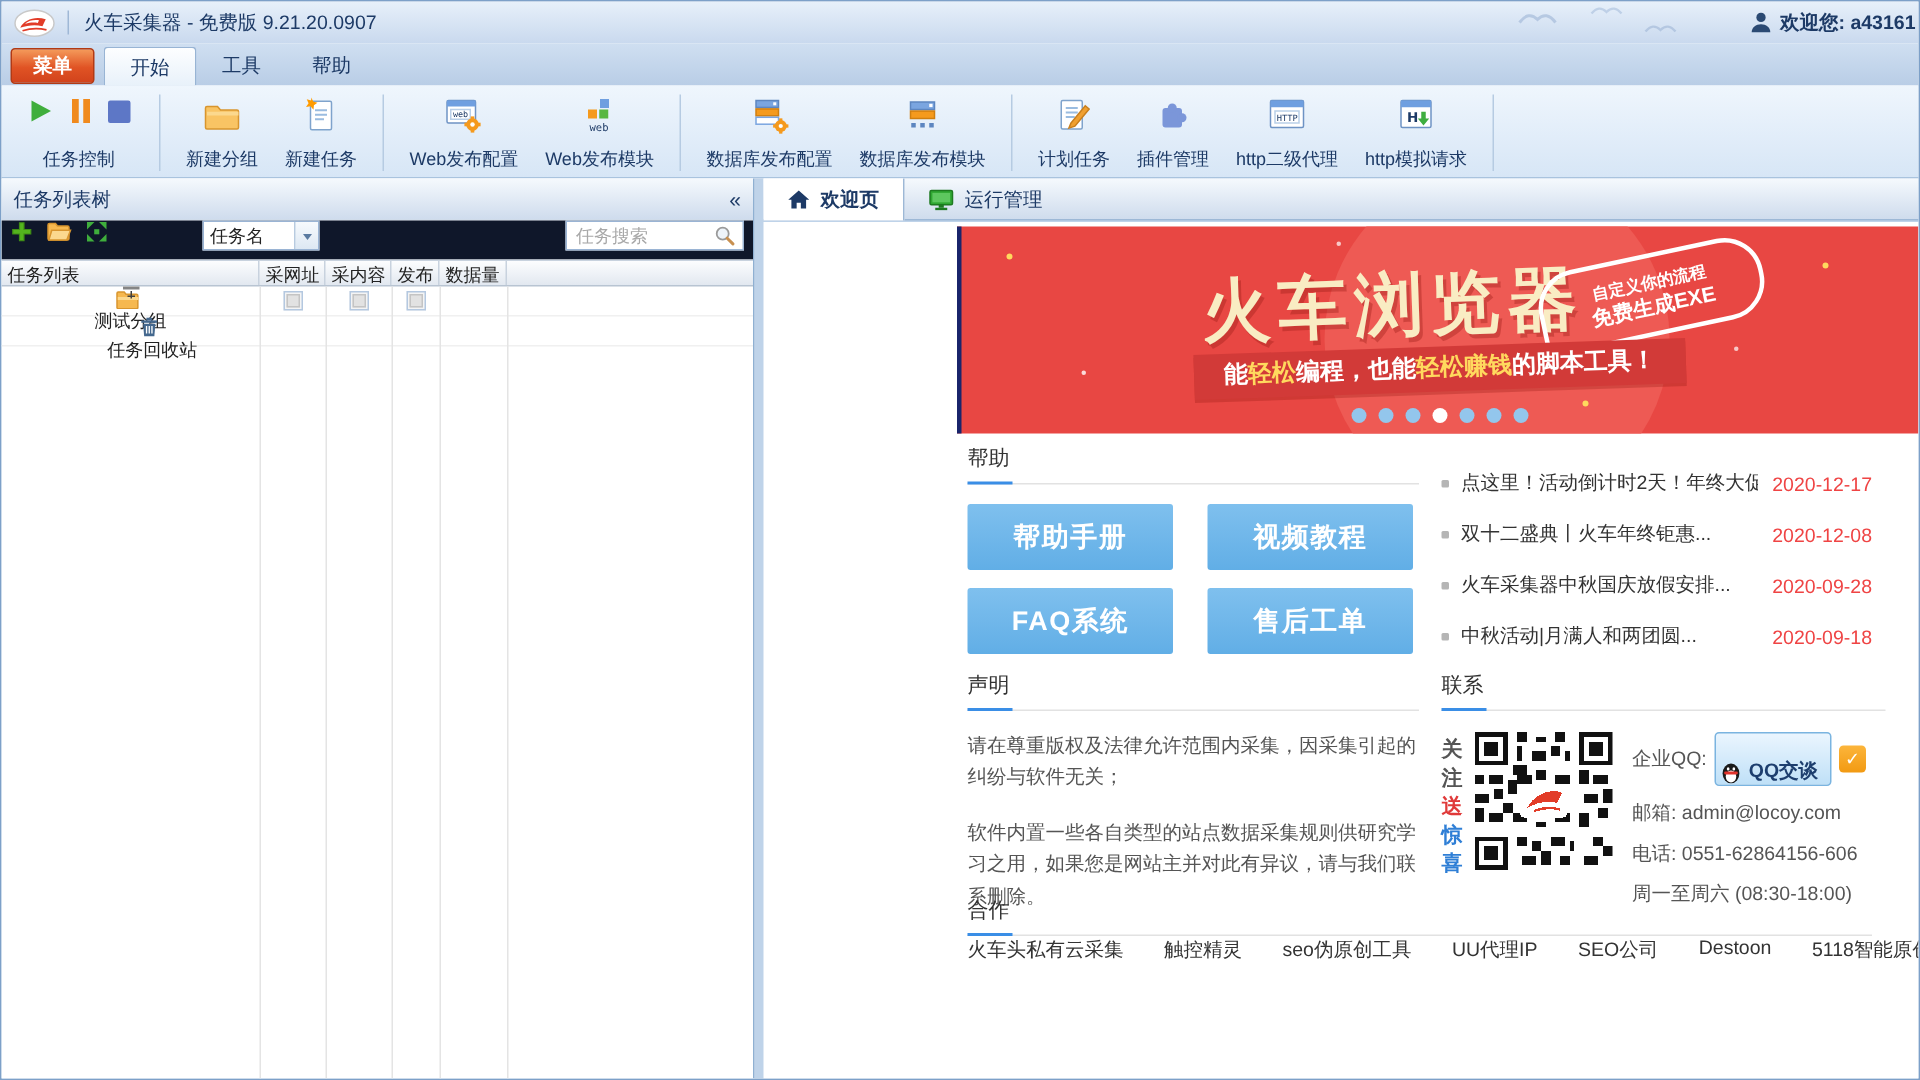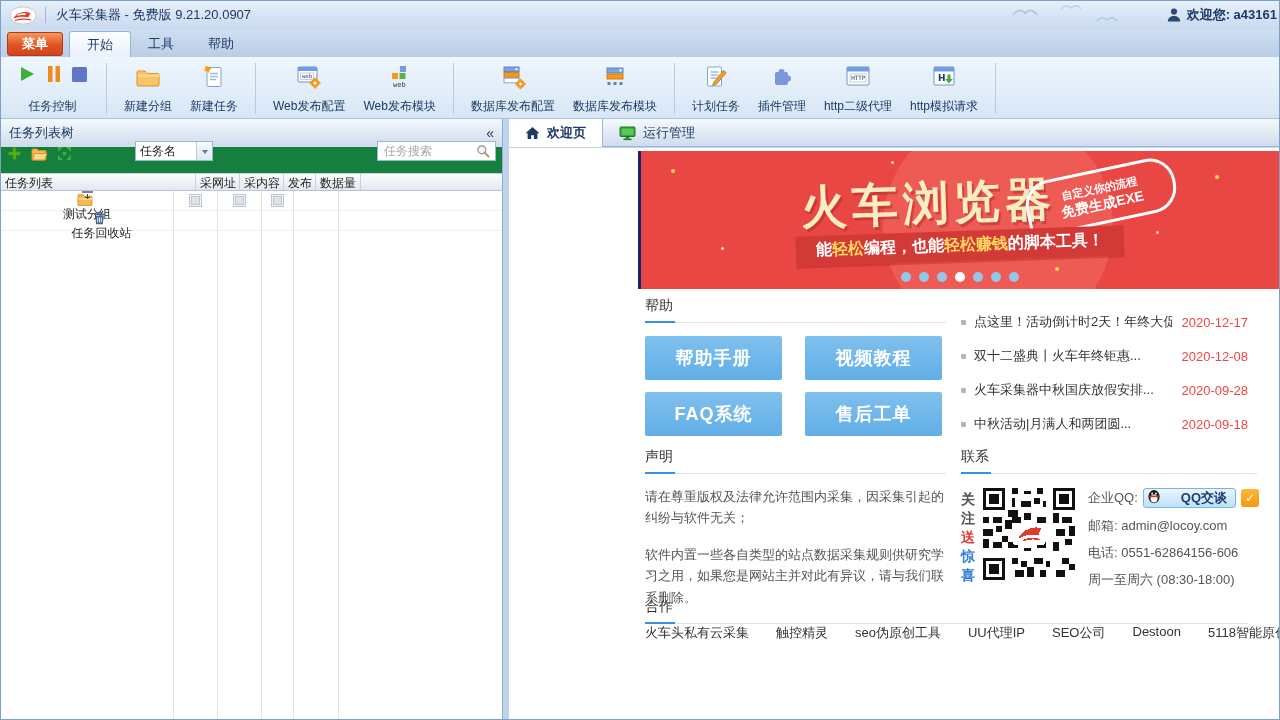--- a/index.html
+++ b/index.html
@@ -40,21 +40,21 @@
 
   
   .main { position:absolute; left:0; top:118px; right:0; bottom:0; background:#bfd3e9; }
   .leftpanel { position:absolute; left:0; top:0; width:502px; bottom:0; background:#fff; border-right:1px solid #8fb0d2; }
   .rightpanel { position:absolute; left:508px; top:0; right:0; bottom:0; }
 
   .panel-head { height:28px; background:linear-gradient(#f5f9fd,#cfdced); border-bottom:1px solid #d0dcea;
     display:flex; align-items:center; justify-content:space-between; padding:0 8px; color:#1d3a66; font-size:13px; }
   .collapse-btn { font-size:14px; color:#1d3a66; cursor:pointer; }
 
-  .lp-toolbar { height:26px; display:flex; align-items:flex-end; padding:12px 6px; gap:9px; background:#15803d; }
+  .lp-toolbar { height:26px; display:flex; align-items:flex-start; padding:0 6px; gap:9px; background:#0f172a; }
   .tool-ic { cursor:pointer; display:flex; }
   .lp-select { margin-left:54px; width:78px; height:20px; border:1px solid #9ab4d4; background:#fff;
     display:flex; align-items:center; justify-content:space-between; font-size:12px; color:#222; padding-left:4px; cursor:pointer; }
   .lp-select .dd { width:16px; height:18px; background:linear-gradient(#f7fafd,#dde8f3); border-left:1px solid #b8cbe0;
     display:flex; align-items:center; justify-content:center; }
   .caret { width:0; height:0; border:3.5px solid transparent; border-top:4.5px solid #5a7aa0; margin-top:4px; }
   .lp-search { margin-left:auto; width:119px; height:20px; border:1px solid #9ab4d4; background:#fff;
     display:flex; align-items:center; padding:0 3px 0 6px; }
   .lp-search input { border:none; outline:none; width:92px; font-size:12px; color:#333;
     font-family:"Liberation Sans","DejaVu Sans",sans-serif; }
@@ -117,21 +117,21 @@
   .stmt { margin-top:12px; font-size:13px; color:#555; line-height:1.65; }
   .stmt + .stmt { margin-top:15px; }
 
   .contact-row { display:flex; margin-top:14px; }
   .vtext { display:flex; flex-direction:column; font-size:14px; font-weight:bold; line-height:19px; margin-right:8px; margin-top:2px; }
   .vtext .vg { color:#555; } .vtext .vr { color:#e03a3a; } .vtext .vb { color:#2f7fd6; }
   .qr { flex:none; }
   .contact-info { margin-left:13px; font-size:13px; color:#555; }
   .ci-row { margin-top:9px; white-space:nowrap; }
   .ci-row:first-child { margin-top:0; display:flex; align-items:center; gap:5px; }
-  .qq-btn { display:inline-flex; align-items:flex-start; gap:20px; height:20px; padding:0 8px 0 3px;
+  .qq-btn { display:inline-flex; align-items:flex-end; gap:5px; height:36px; padding:0 8px 0 3px;
     background:linear-gradient(#eaf5fe,#bfe0f7); border:1px solid #7ab4e0; border-radius:3px;
     color:#1d3e6e; font-size:13px; font-weight:bold; cursor:pointer; }
   .shield { width:18px; height:18px; border-radius:3px; background:linear-gradient(#fcb53b,#f29a12);
     display:inline-flex; align-items:center; justify-content:center; color:#fff; font-size:12px; font-weight:bold; cursor:pointer; }
 
   .partners { display:flex; gap:27px; font-size:13px; color:#333; white-space:nowrap; }
   .partners span { cursor:pointer; }
 </style>
 </head>
 <body>
@@ -373,21 +373,21 @@
             <svg width="14" height="14" viewBox="0 0 14 14">
               <circle cx="5.8" cy="5.8" r="4" fill="#eef4fa" stroke="#9a9a9a" stroke-width="1.2"></circle>
               <path d="M8.8 8.8 L12.6 12.6" stroke="#c89050" stroke-width="2" stroke-linecap="round"></path>
             </svg>
           </span>
         </div>
       </div>
 
       <div class="grid">
         <div class="grid-head">
-          <div class="gh" style="width:195px;">任务列表</div>
+          <div class="gh" style="width:172px;">任务列表</div>
           <div class="gh" style="width:44px;text-align:center;">采网址</div>
           <div class="gh" style="width:44px;text-align:center;">采内容</div>
           <div class="gh" style="width:32px;text-align:center;">发布</div>
           <div class="gh" style="width:45px;text-align:center;">数据量</div>
           <div class="gh" style="flex:1;border-right:none;"></div>
         </div>
 
         <div class="gcols">
           <div class="gcol" style="left:172px;"></div>
           <div class="gcol" style="left:216px;"></div>

